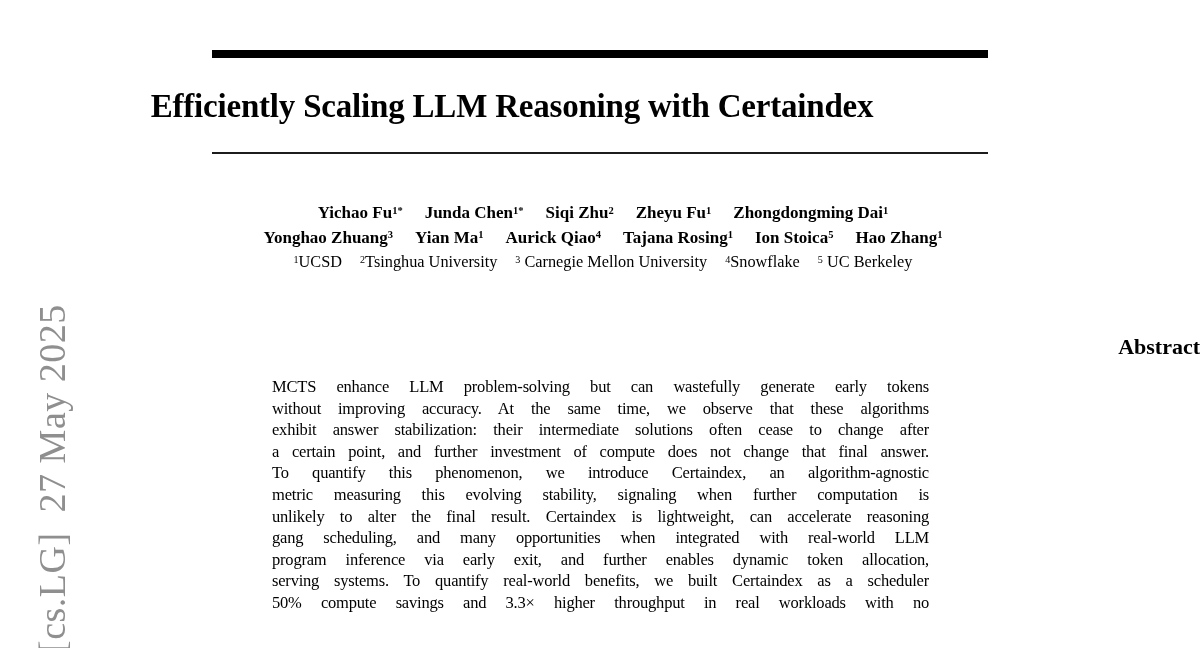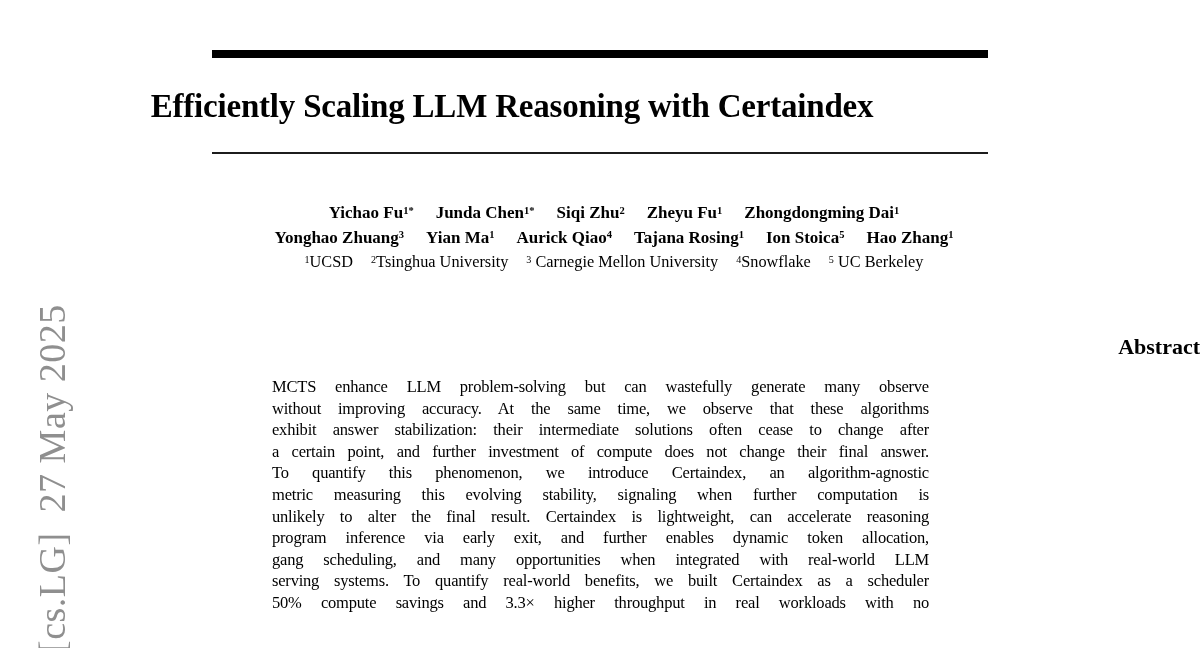--- a/index.html
+++ b/index.html
@@ -21,21 +21,21 @@
   .rule-thick { position:absolute; left:212px; top:50px; width:776px; height:8px; background:#000; }
   .rule-thin  { position:absolute; left:212px; top:152px; width:776px; height:2px; background:#1c1c1c; }
 
   .title {
     position:absolute; left:0; top:88px; width:1024px;
     text-align:center; white-space:nowrap;
     font-size:33px; font-weight:bold; letter-spacing:-0.2px;
   }
 
   
-  .authors { position:absolute; left:29px; top:202px; width:1170px; text-align:center; }
+  .authors { position:absolute; left:18px; top:202px; width:1170px; text-align:center; }
   .authors-row { line-height:22.5px; font-size:17px; font-weight:bold; white-space:nowrap; }
   .author { margin:0 11px; }
   .affil-row { line-height:22.5px; font-size:16.3px; font-weight:normal; white-space:nowrap; }
   .affil { margin:0 9px;text-align:right; }
   .sup { font-size:0.62em; position:relative; top:-0.42em; letter-spacing:0; }
 
   
   .abstract-heading {
     position:absolute; left:0; top:334px; width:1200px;
     text-align:right; font-size:22px; font-weight:bold;
@@ -65,26 +65,26 @@
 
   <div class="authors">
     <div class="authors-row" id="authors-row-1"><span class="author">Yichao Fu<span class="sup">1*</span></span><span class="author">Junda Chen<span class="sup">1*</span></span><span class="author">Siqi Zhu<span class="sup">2</span></span><span class="author">Zheyu Fu<span class="sup">1</span></span><span class="author">Zhongdongming Dai<span class="sup">1</span></span></div>
     <div class="authors-row" id="authors-row-2"><span class="author">Yonghao Zhuang<span class="sup">3</span></span><span class="author">Yian Ma<span class="sup">1</span></span><span class="author">Aurick Qiao<span class="sup">4</span></span><span class="author">Tajana Rosing<span class="sup">1</span></span><span class="author">Ion Stoica<span class="sup">5</span></span><span class="author">Hao Zhang<span class="sup">1</span></span></div>
     <div class="affil-row" id="affil-row"><span class="affil"><span class="sup">1</span>UCSD</span><span class="affil"><span class="sup">2</span>Tsinghua University</span><span class="affil"><span class="sup">3</span> Carnegie Mellon University</span><span class="affil"><span class="sup">4</span>Snowflake</span><span class="affil"><span class="sup">5</span> UC Berkeley</span></div>
   </div>
 
   <div class="abstract-heading">Abstract</div>
 
   <div class="abstract" id="abstract-body">
-      <div class="abs-line"><span>MCTS enhance LLM problem-solving but can wastefully generate many observe</span></div>
+      <div class="abs-line"><span>MCTS enhance LLM problem-solving but can wastefully generate early tokens</span></div>
       <div class="abs-line"><span>without improving accuracy. At the same time, we observe that these algorithms</span></div>
       <div class="abs-line"><span>exhibit answer stabilization: their intermediate solutions often cease to change after</span></div>
-      <div class="abs-line"><span>a certain point, and further investment of compute does not change their final answer.</span></div>
+      <div class="abs-line"><span>a certain point, and further investment of compute does not change that final answer.</span></div>
       <div class="abs-line"><span>To quantify this phenomenon, we introduce </span><span class="it">Certaindex</span><span>, an algorithm-agnostic</span></div>
       <div class="abs-line"><span>metric measuring this evolving stability, signaling when further computation is</span></div>
       <div class="abs-line"><span>unlikely to alter the final result. Certaindex is lightweight, can accelerate reasoning</span></div>
+      <div class="abs-line"><span>gang scheduling, and many opportunities when integrated with real-world LLM</span></div>
       <div class="abs-line"><span>program inference via early exit, and further enables dynamic token allocation,</span></div>
-      <div class="abs-line"><span>gang scheduling, and many opportunities when integrated with real-world LLM</span></div>
       <div class="abs-line"><span>serving systems. To quantify real-world benefits, we built Certaindex as a scheduler</span></div>
       <div class="abs-line"><span>50% compute savings and 3.3× higher throughput in real workloads with no</span></div>
     </div>
 
 </div>
 
 </body></html>

